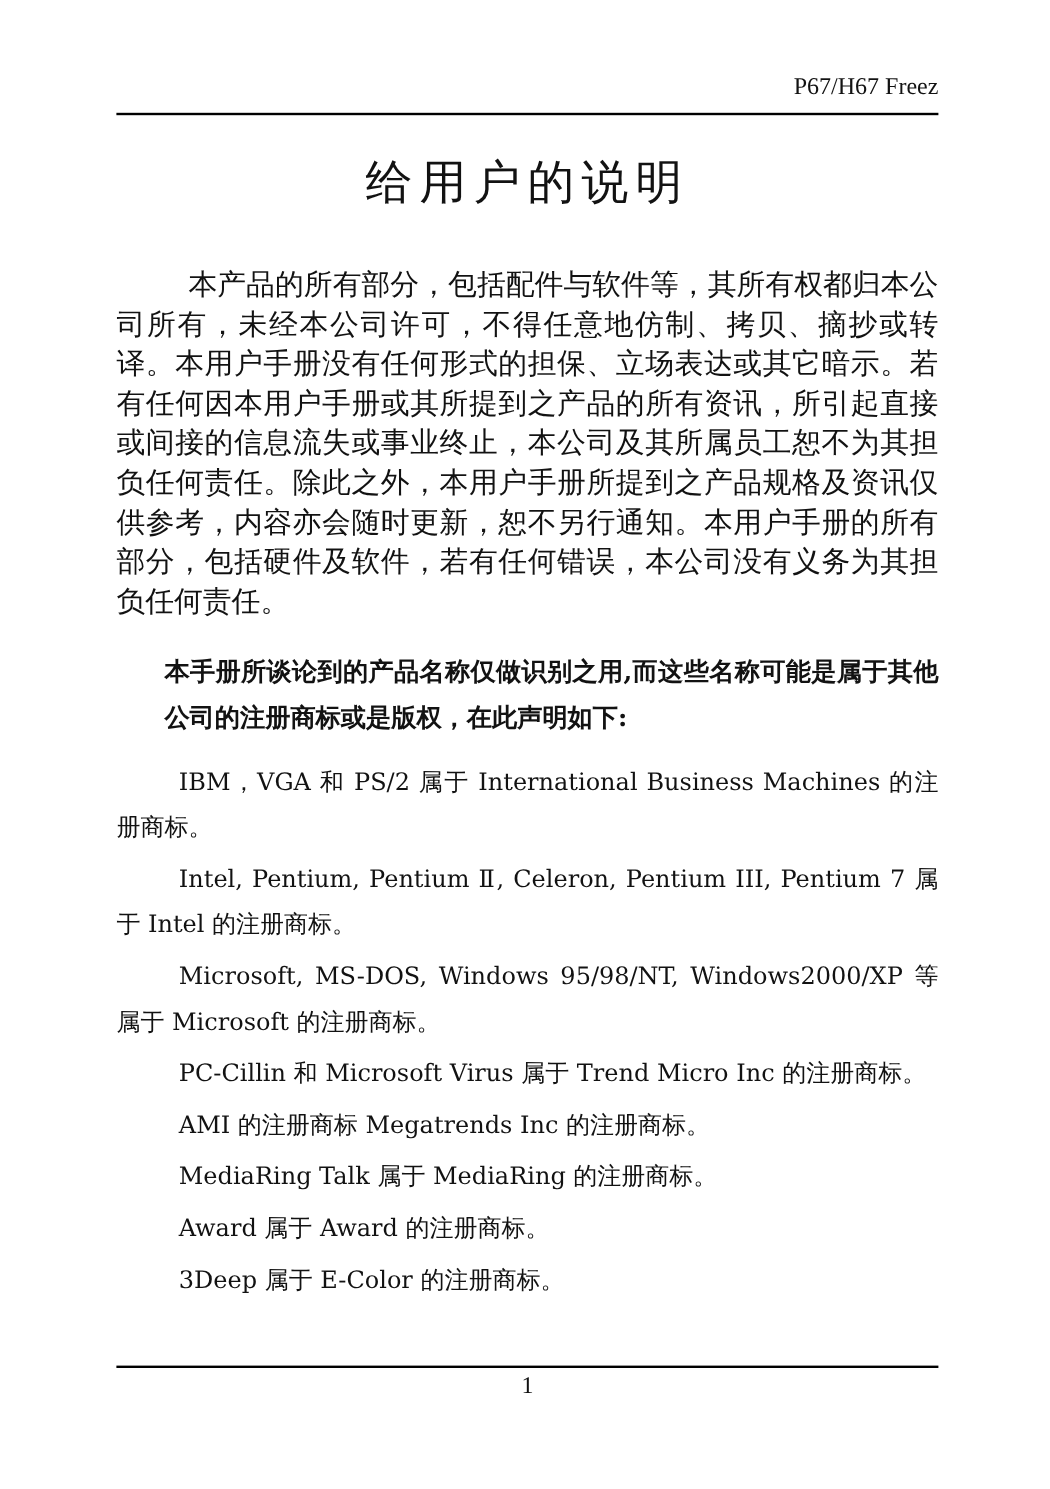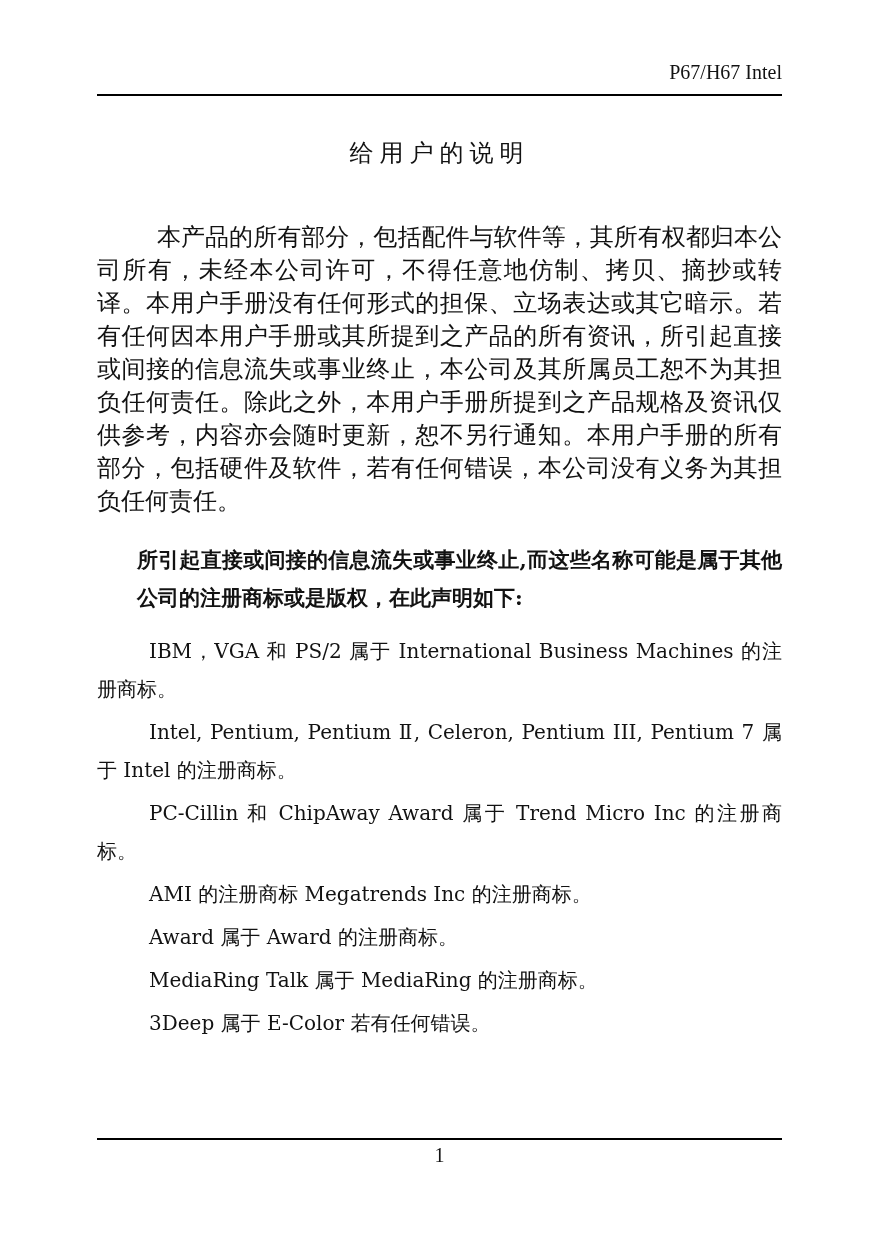--- a/index.html
+++ b/index.html
@@ -22,21 +22,21 @@
     font-family: "Liberation Serif", "DejaVu Serif", serif;
   }
   .header-rule {
     margin-top: 10px;
     border-top: 2px solid #000;
     height: 0;
   }
   .title {
     margin: 36px 0 0 0;
     text-align: center;
-    font-size: 24px;
+    font-size: 39px;
     line-height: 42px;
     font-weight: 400;
     letter-spacing: 6px;
   }
   .disclaimer {
     margin: 47px 0 0 0;
     font-size: 24px;
     line-height: 33px;
     text-align: justify;
     text-indent: 2.5em;
@@ -74,38 +74,39 @@
     line-height: 24px;
     font-family: "Liberation Serif", "DejaVu Serif", serif;
   }
 </style>
 </head>
 <body>
 
 <div class="page">
 
   <div class="header">
-    <span>P67/H67 Intel</span>
+    <span>P67/H67 Freez</span>
   </div>
   <div class="header-rule"></div>
 
   <h1 class="title">给用户的说明</h1>
 
   <p class="disclaimer">本产品的所有部分，包括配件与软件等，其所有权都归本公司所有，未经本公司许可，不得任意地仿制、拷贝、摘抄或转译。本用户手册没有任何形式的担保、立场表达或其它暗示。若有任何因本用户手册或其所提到之产品的所有资讯，所引起直接或间接的信息流失或事业终止，本公司及其所属员工恕不为其担负任何责任。除此之外，本用户手册所提到之产品规格及资讯仅供参考，内容亦会随时更新，恕不另行通知。本用户手册的所有部分，包括硬件及软件，若有任何错误，本公司没有义务为其担负任何责任。</p>
 
-  <p class="notice">所引起直接或间接的信息流失或事业终止,而这些名称可能是属于其他公司的注册商标或是版权，在此声明如下:</p>
+  <p class="notice">本手册所谈论到的产品名称仅做识别之用,而这些名称可能是属于其他公司的注册商标或是版权，在此声明如下:</p>
 
   <div class="trademarks">
     <p>IBM，VGA 和 PS/2 属于 International Business Machines 的注册商标。</p>
     <p>Intel, Pentium, Pentium Ⅱ, Celeron, Pentium III, Pentium 7 属于 Intel 的注册商标。</p>
-    <p>PC-Cillin 和 ChipAway Award 属于 Trend Micro Inc 的注册商标。</p>
+    <p>Microsoft, MS-DOS, Windows 95/98/NT, Windows2000/XP 等属于 Microsoft 的注册商标。</p>
+    <p>PC-Cillin 和 Microsoft Virus 属于 Trend Micro Inc 的注册商标。</p>
     <p>AMI 的注册商标 Megatrends Inc 的注册商标。</p>
+    <p>MediaRing Talk 属于 MediaRing 的注册商标。</p>
     <p>Award 属于 Award 的注册商标。</p>
-    <p>MediaRing Talk 属于 MediaRing 的注册商标。</p>
-    <p>3Deep 属于 E-Color 若有任何错误。</p>
+    <p>3Deep 属于 E-Color 的注册商标。</p>
   </div>
 
   <div class="footer">
     <div class="footer-rule"></div>
     <div class="page-number">1</div>
   </div>
 
 </div>
 
 </body></html>

